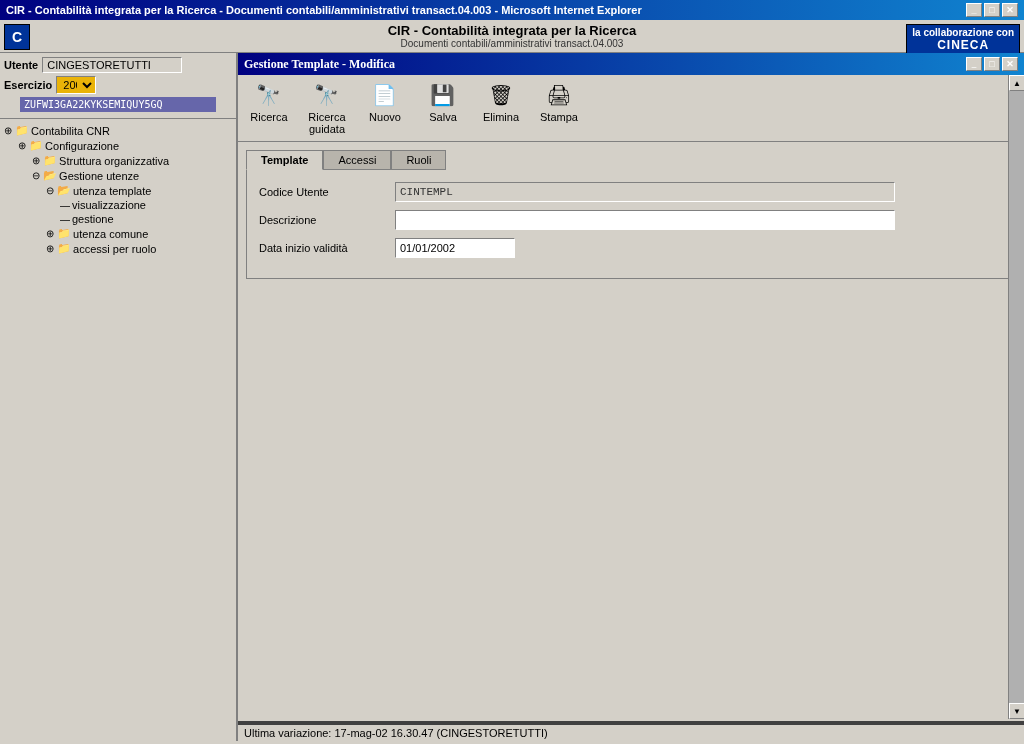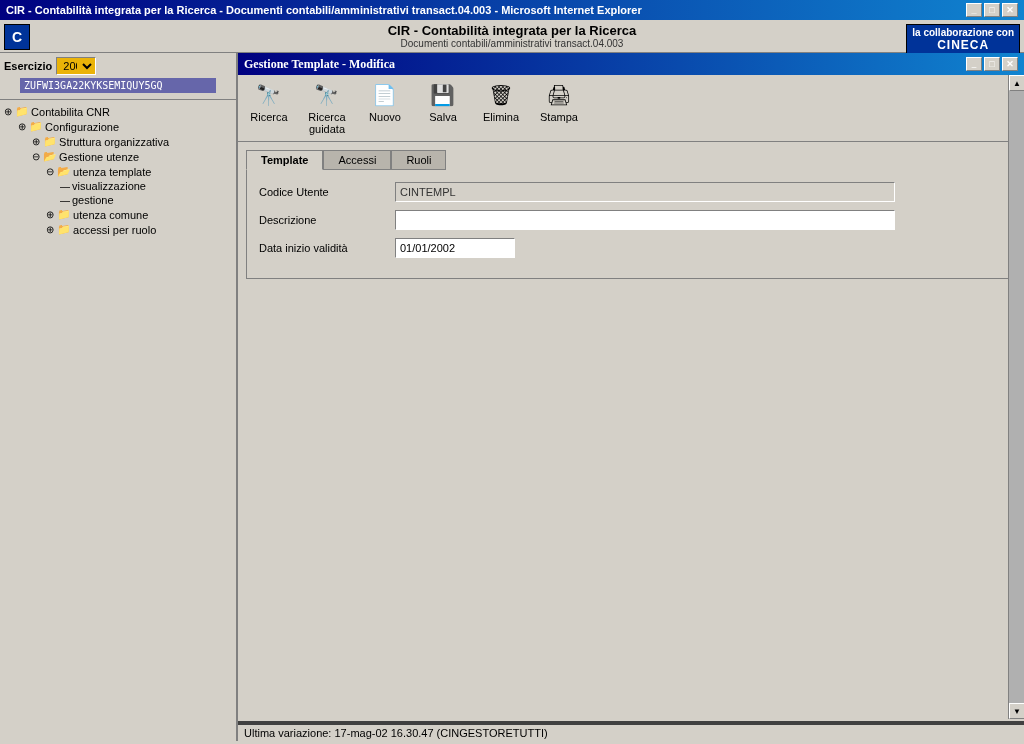--- a/index.html
+++ b/index.html
@@ -226,21 +226,21 @@
     .form-input {
       background: white;
       border: 1px solid;
       border-color: #808080 #fff #fff #808080;
       padding: 2px 4px;
       font-size: 11px;
       height: 20px;
     }
     .form-input.wide { width: 500px; }
     .form-input.medium { width: 120px; }
-    .form-input.code { width: 120px; background: #d4d0c8; color: #333; }
+    .form-input.code { width: 120px; background: #d4d0c8; color: #333; font-family: Liberation Mono, monospace; }
 
     
     .status-bar {
       position: absolute;
       bottom: 0; left: 0; right: 0;
       background: #d4d0c8;
       border-top: 4px solid #404040;
       padding: 2px 6px;
       font-size: 11px;
       display: flex;
@@ -288,20 +288,24 @@
   <div class="cineca-logo">
     <span>la collaborazione con</span>
     <br><span style="font-size:12px;letter-spacing:1px;">CINECA</span>
   </div>
 </div>
 
 <div class="main-layout">
 
   <div class="left-panel">
     <div class="user-section">
+      <div class="user-row">
+        <span class="user-label">Utente</span>
+        <span class="user-value">CINGESTORETUTTI</span>
+      </div>
       <div class="exercise-row">
         <span class="exercise-label">Esercizio</span>
         <select class="exercise-select">
           <option>2002</option>
         </select>
       </div>
       <div class="hash-code">ZUFWI3GA22KYKSEMIQUY5GQ</div>
     </div>
 
     <div class="tree-section">

